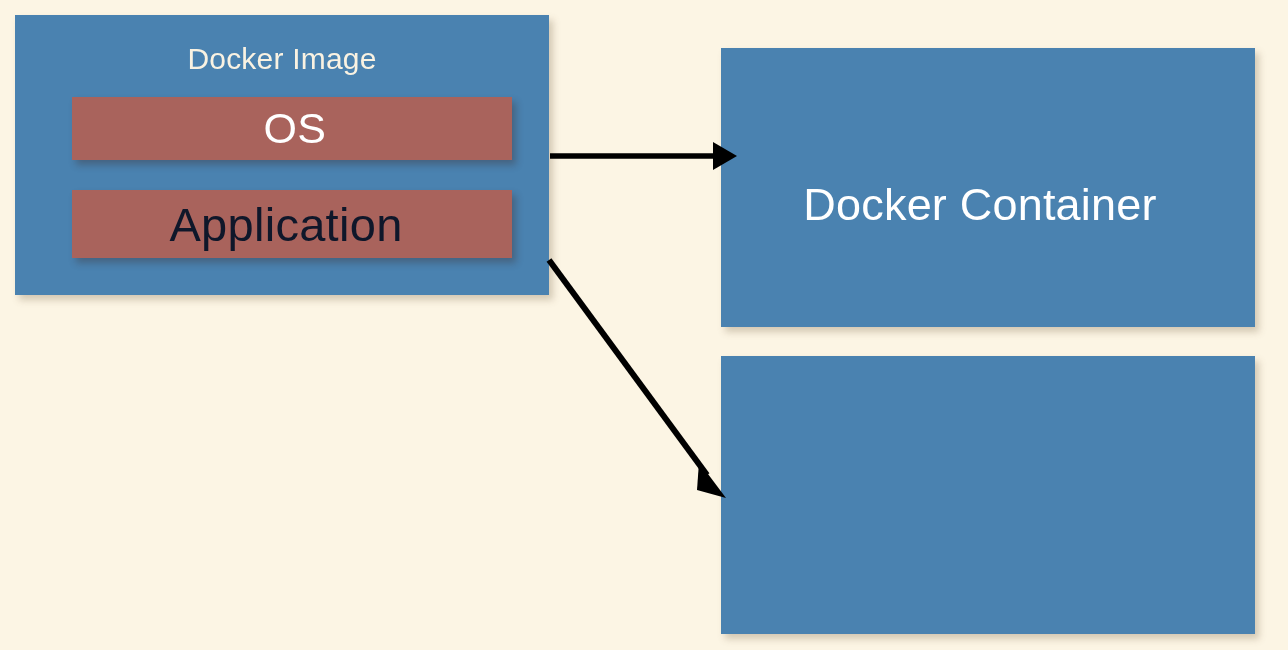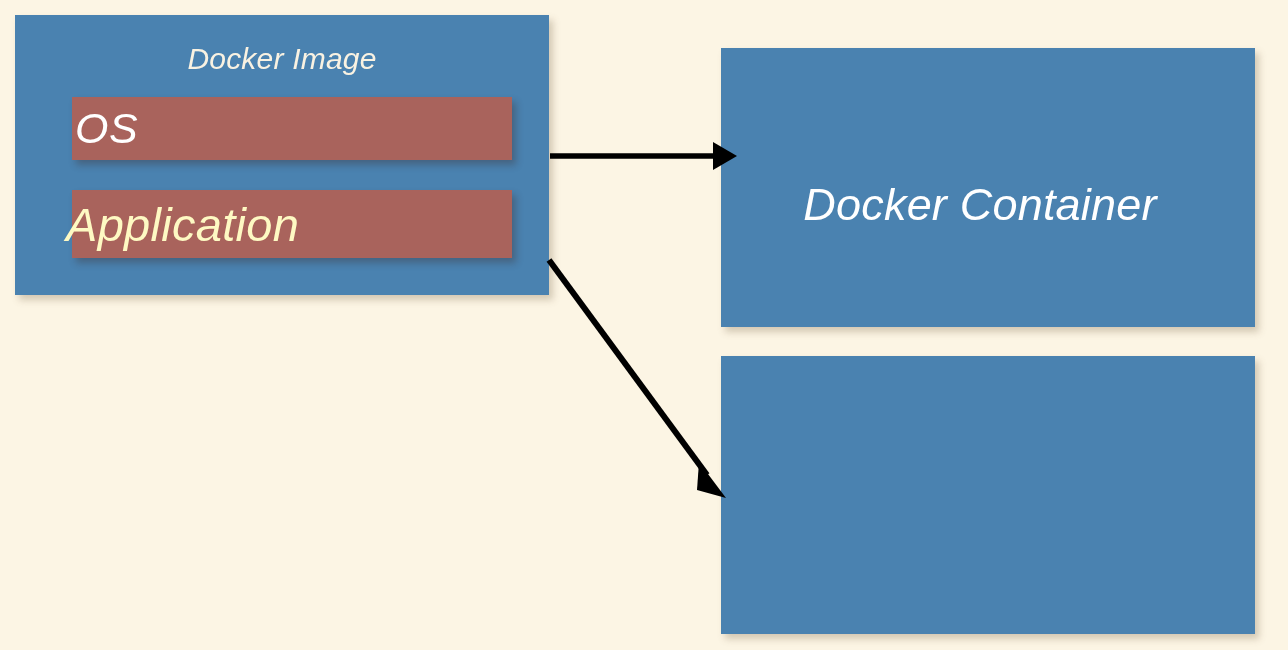--- a/index.html
+++ b/index.html
@@ -13,39 +13,39 @@
     background: #fcf5e4;
     font-family: "Liberation Sans", sans-serif;
     overflow: hidden;
     position: relative;
   }
   #canvas {
     position: relative;
     width: 1288px;
     height: 603px;
     background: #fcf5e4;
-    font-style: italic;
   }
 
   
   .box {
     position: absolute;
     box-sizing: border-box;
     box-shadow: 4px 5px 7px rgba(120, 100, 70, 0.30);
   }
   .blue-box {
     background: #4a82b0;
   }
   .red-bar {
     position: absolute;
     box-sizing: border-box;
     background: #a9635c;
     box-shadow: 4px 5px 7px rgba(60, 40, 35, 0.33);
     display: flex;
     align-items: center;
+    justify-content: center;
   }
 
   
   #image-box {
     left: 15px;
     top: 15px;
     width: 534px;
     height: 280px;
   }
   #image-title {
@@ -78,21 +78,21 @@
     transform: translateX(3px);
   }
 
   #app-bar {
     left: 57px;
     top: 175px;
     width: 440px;
     height: 68px;
   }
   #app-label {
-    color: #fef9c3;
+    color: #0f172a;
     font-size: 47px;
     font-weight: 300;
     line-height: 1;
     letter-spacing: 0.3px;
     white-space: nowrap;
     transform: translateX(-6px);
   }
 
   
   #container-top {

